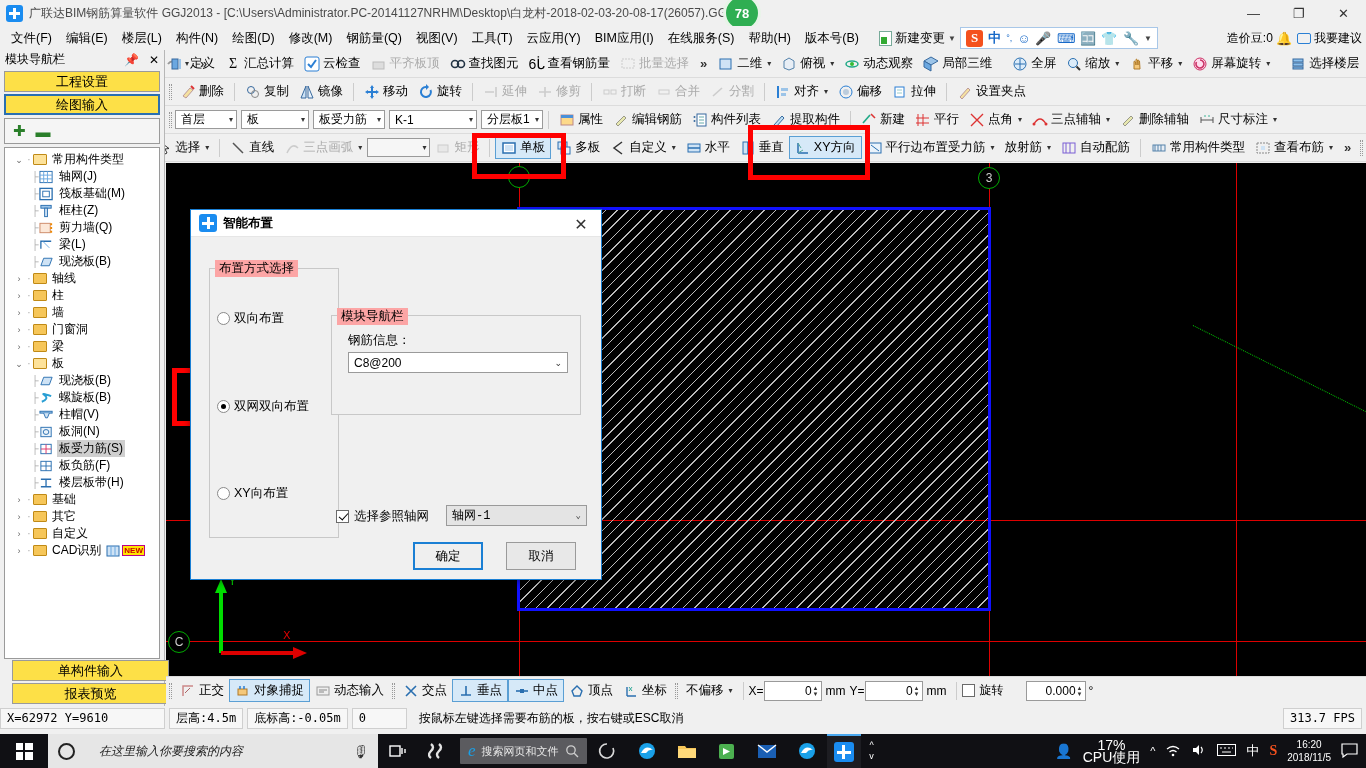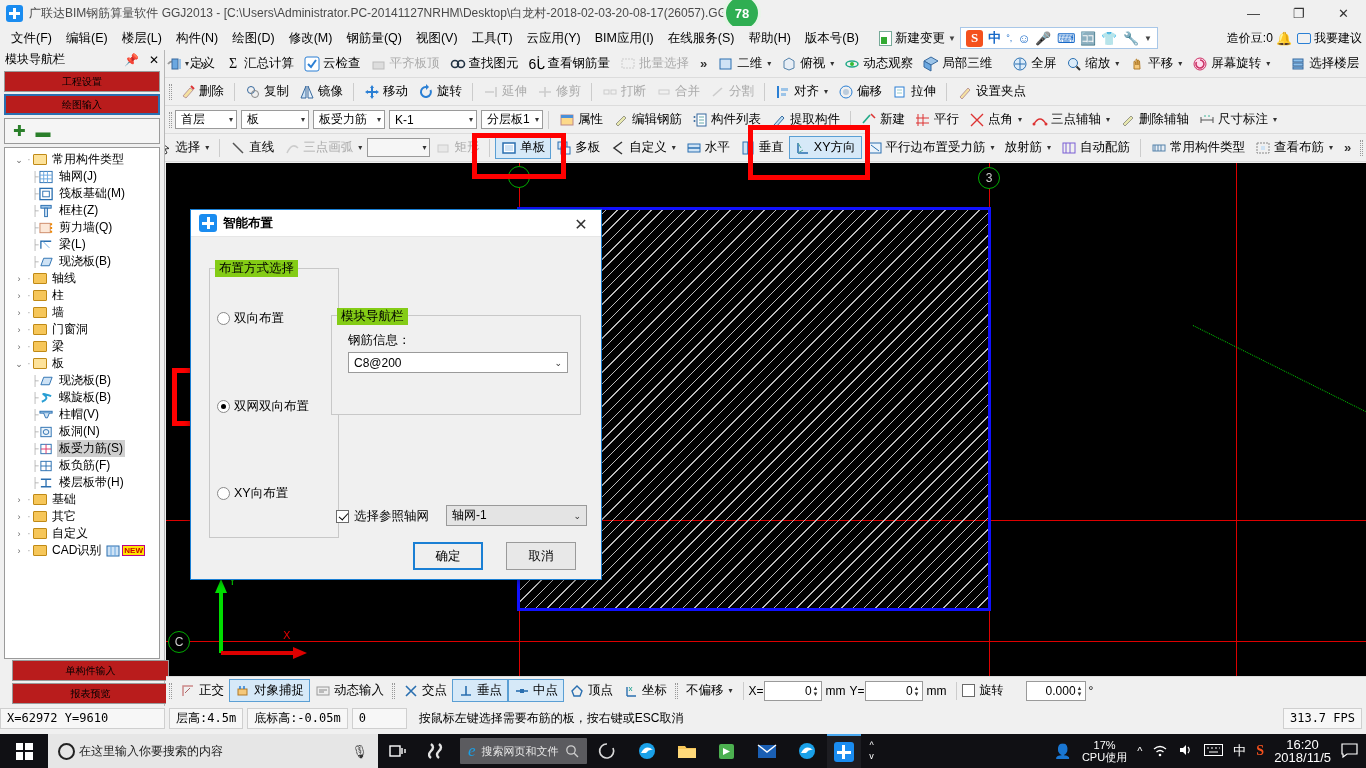--- a/index.html
+++ b/index.html
@@ -98,22 +98,22 @@
   .leftpanel{
     position:absolute; left:0; top:50px; width:165px; height:656px;
     background:#f0f0f0; border-right:1px solid #b6b6b6;
   }
   .lp-head{
     height:19px; display:flex; align-items:center; justify-content:space-between;
     padding:0 5px; font-size:12px; color:#000;
     background:#f0f0f0;
   }
   .lp-btn{
-    margin:2px 4px; height:21px; border:1px solid #9a9a9a; background:#b91c1c;
-    display:flex; align-items:center; justify-content:center; font-size:10px;
+    margin:2px 4px; height:21px; border:1px solid #9a9a9a; background:#fde047;
+    display:flex; align-items:center; justify-content:center; font-size:13px;
   }
   .lp-tools{
     margin:3px 4px 0; height:26px; border:1px solid #9a9a9a; background:#f5f5f5;
     display:flex; align-items:center; gap:10px; padding-left:8px;
   }
   .plus-ico{ color:#2a7f2a; font-weight:bold; font-size:15px; }
   .minus-ico{ color:#2a7f2a; font-weight:bold; font-size:15px; }
   .tree{
     margin:3px 4px; border:1px solid #9a9a9a; background:#fff;
     height:512px; overflow:hidden; padding:3px 0 0 0;
@@ -164,21 +164,21 @@
     height:27px; background:#fff; display:flex; align-items:center; padding-left:8px; gap:6px;
     border-bottom:1px solid #e6e6e6;
   }
   .dlg-ico{ width:18px;height:18px;background:#1a8cf0;border-radius:3px;position:relative;flex:none;}
   .dlg-ico::before{content:"";position:absolute;left:3px;top:7.5px;width:12px;height:3px;background:#fff;}
   .dlg-ico::after{content:"";position:absolute;left:7.5px;top:3px;width:3px;height:12px;background:#fff;}
   .dlg-title-text{ font-size:12.5px; font-weight:bold; color:#000; }
   .dlg-close{ position:absolute; right:6px; top:3px; width:28px;height:22px;
     display:flex;align-items:center;justify-content:center; font-size:16px; color:#333; }
   .gbox{ position:absolute; border:1px solid #c8c8c8; }
-  .gbox-label{ position:absolute; background:#84cc16; padding:0 4px; font-size:12.5px; color:#000;}
+  .gbox-label{ position:absolute; background:#fca5a5; padding:0 4px; font-size:12.5px; color:#000;}
   .radio-row{ position:absolute; display:flex; align-items:center; gap:4px; font-size:12.5px;}
   .radio{
     width:13px;height:13px;border-radius:50%;border:1px solid #8a8a8a;background:#fff;
     flex:none; position:relative;
   }
   .radio.on::after{ content:""; position:absolute; left:3px;top:3px;width:5px;height:5px;border-radius:50%;background:#000;}
   .dd{
     position:absolute; height:21px; border:1px solid #9a9a9a; background:#fff;
     display:flex; align-items:center; justify-content:space-between; padding:0 5px;
     font-size:12px;
@@ -220,37 +220,37 @@
 
   
   .taskbar{
     position:absolute; left:0; top:734px; width:1366px; height:34px; background:#101014;
     display:flex; align-items:center;
   }
   .tb-start{ width:48px;height:34px;display:flex;align-items:center;justify-content:center;background:#101014;}
   .winlogo{ width:17px;height:17px;display:grid;grid-template-columns:1fr 1fr;grid-template-rows:1fr 1fr;gap:2px;}
   .winlogo i{ background:#fff; display:block; }
   .tb-search{
-    width:330px;height:34px;background:#e6e6e6;display:flex;align-items:center;gap:4px;padding:0 10px;
-    color:#222; font-size:12px;
+    width:330px;height:34px;background:#e6e6e6;display:flex;align-items:center;gap:24px;padding:0 10px;
+    color:#222; font-size:12px;font-style:italic;
   }
   .circ{ width:17px;height:17px;border:2px solid #222;border-radius:50%;flex:none;}
   .mic{ margin-left:auto; font-size:13px; color:#333; }
   .tb-ico{ width:40px;height:34px;display:flex;align-items:center;justify-content:center;color:#fff;font-size:15px;}
   .tb-edge{
     height:26px; background:#5b5b5f; display:flex; align-items:center; gap:6px; padding:0 8px; margin-left:2px;
     color:#e8e8e8; font-size:11px; border-radius:1px;
   }
   .e-ico{ color:#19a0e8; font-size:17px; font-style:italic; font-family:"Liberation Serif",serif; }
   .tray{
     position:absolute; right:0; top:734px; height:34px; display:flex; align-items:center; gap:10px;
     color:#fff; font-size:11px; padding-right:8px;
   }
-  .cpu{ text-align:center; line-height:12px; font-size:11px;}
-  .clock{ text-align:center; line-height:13px; font-size:13px; }
+  .cpu{ text-align:center; line-height:12px; font-size:14px;}
+  .clock{ text-align:center; line-height:13px; font-size:10px; }
   .gld-task{ width:34px;height:34px;display:flex;align-items:center;justify-content:center;background:#1d1d22;border-top:2px solid #4aa8ef;}
   .gld-sq{ width:20px;height:20px;background:#1a8cf0;border-radius:3px;position:relative;}
   .gld-sq::before{content:"";position:absolute;left:3px;top:8.5px;width:14px;height:3px;background:#fff;}
   .gld-sq::after{content:"";position:absolute;left:8.5px;top:3px;width:3px;height:14px;background:#fff;}
   .scrollarrows{ display:flex;flex-direction:column;align-items:center;color:#fff;font-size:9px;line-height:11px;width:22px;}
 </style>
 </head>
 <body>
 
 <div id="app">
@@ -1049,21 +1049,21 @@
     <div style="position:absolute; left:157px; top:122px; font-size:12.5px;text-align:right;">钢筋信息：</div>
     <div class="dd" style="left:157px; top:142px; width:220px;">
       <span>C8@200</span>
         <span class="ar">⌄</span>
     </div>
 
     <div style="position:absolute; left:145px; top:298px; display:flex; align-items:center; gap:5px; font-size:12.5px;">
       <span class="chk on"></span>
       <span>选择参照轴网</span>
     </div>
-    <div class="dd grey" style="left:255px; top:295px; width:141px;">
+    <div class="dd grey" style="left:255px; top:295px; width:141px;font-family:Liberation Mono, monospace;">
       <span>轴网-1</span>
         <span class="ar">⌄</span>
     </div>
 
     <div class="dbtn primary" style="left:222px; top:332px;">确定</div>
     <div class="dbtn" style="left:315px; top:332px;">取消</div>
   </div>
 
   <div class="statusrow">
     <span class="grip"></span>

